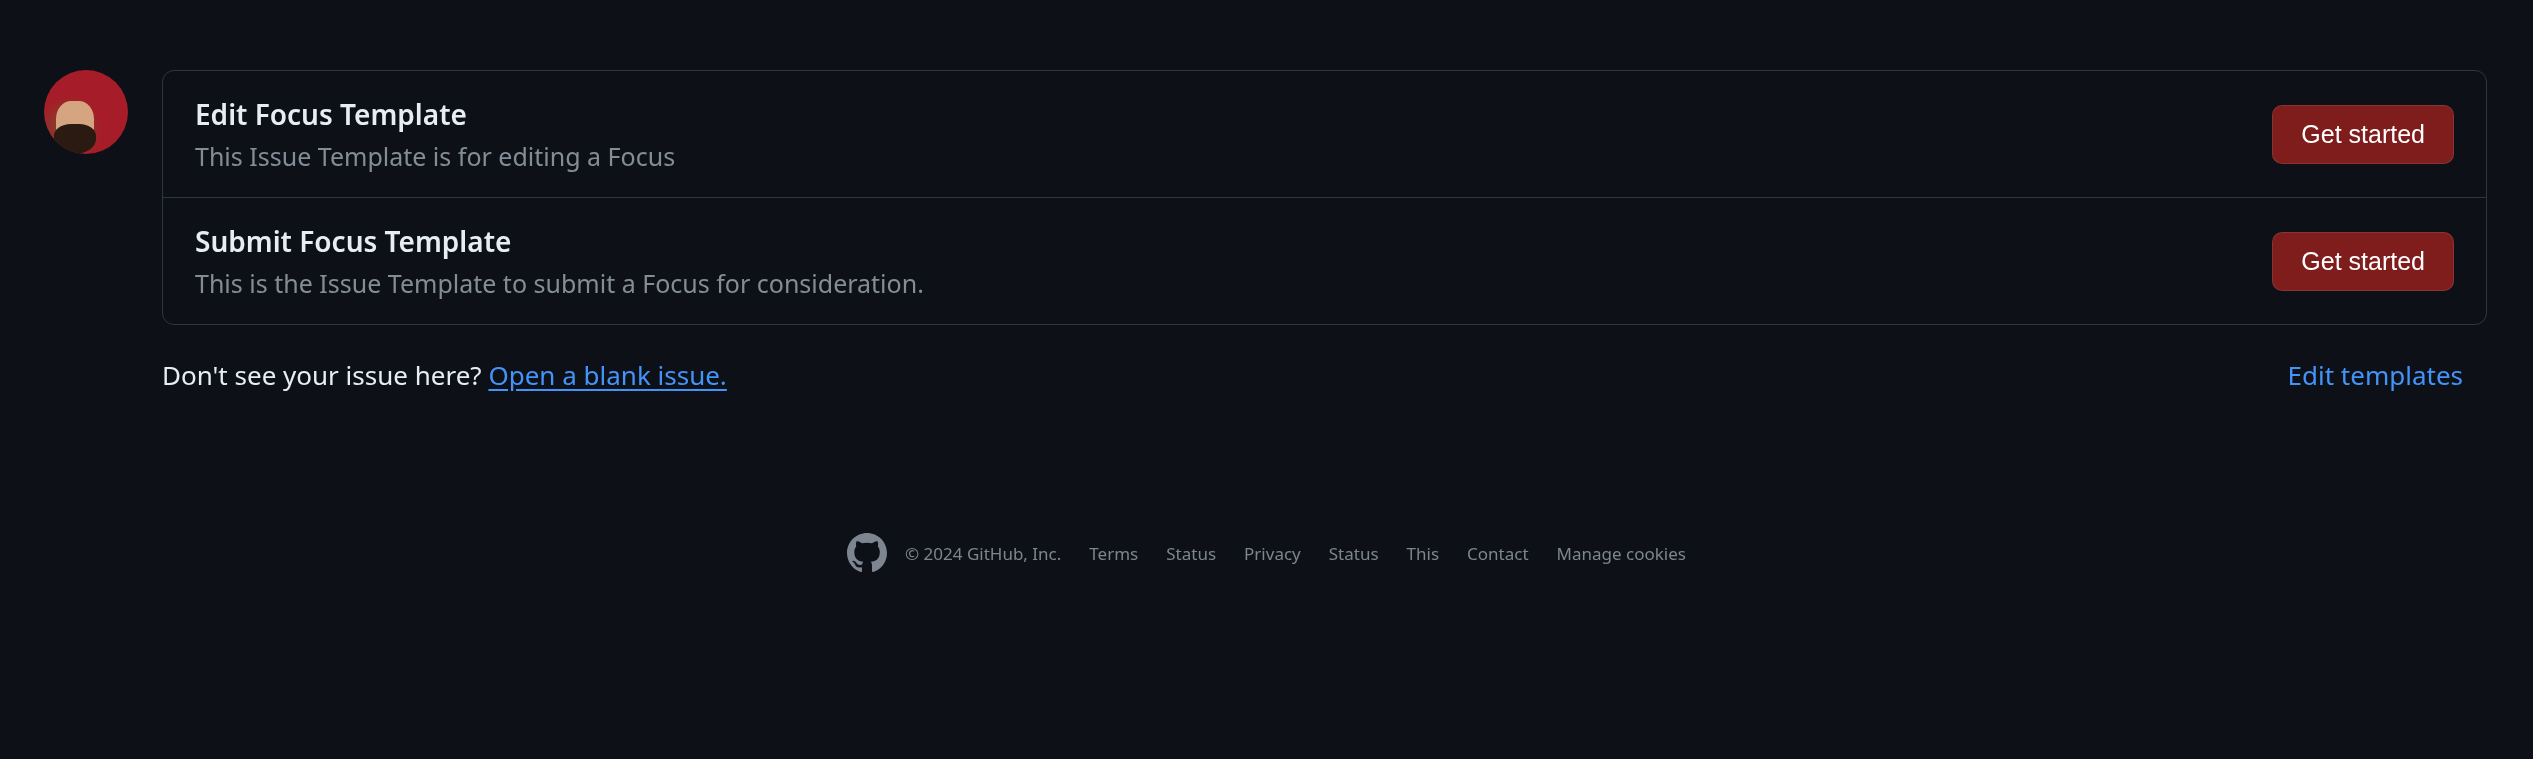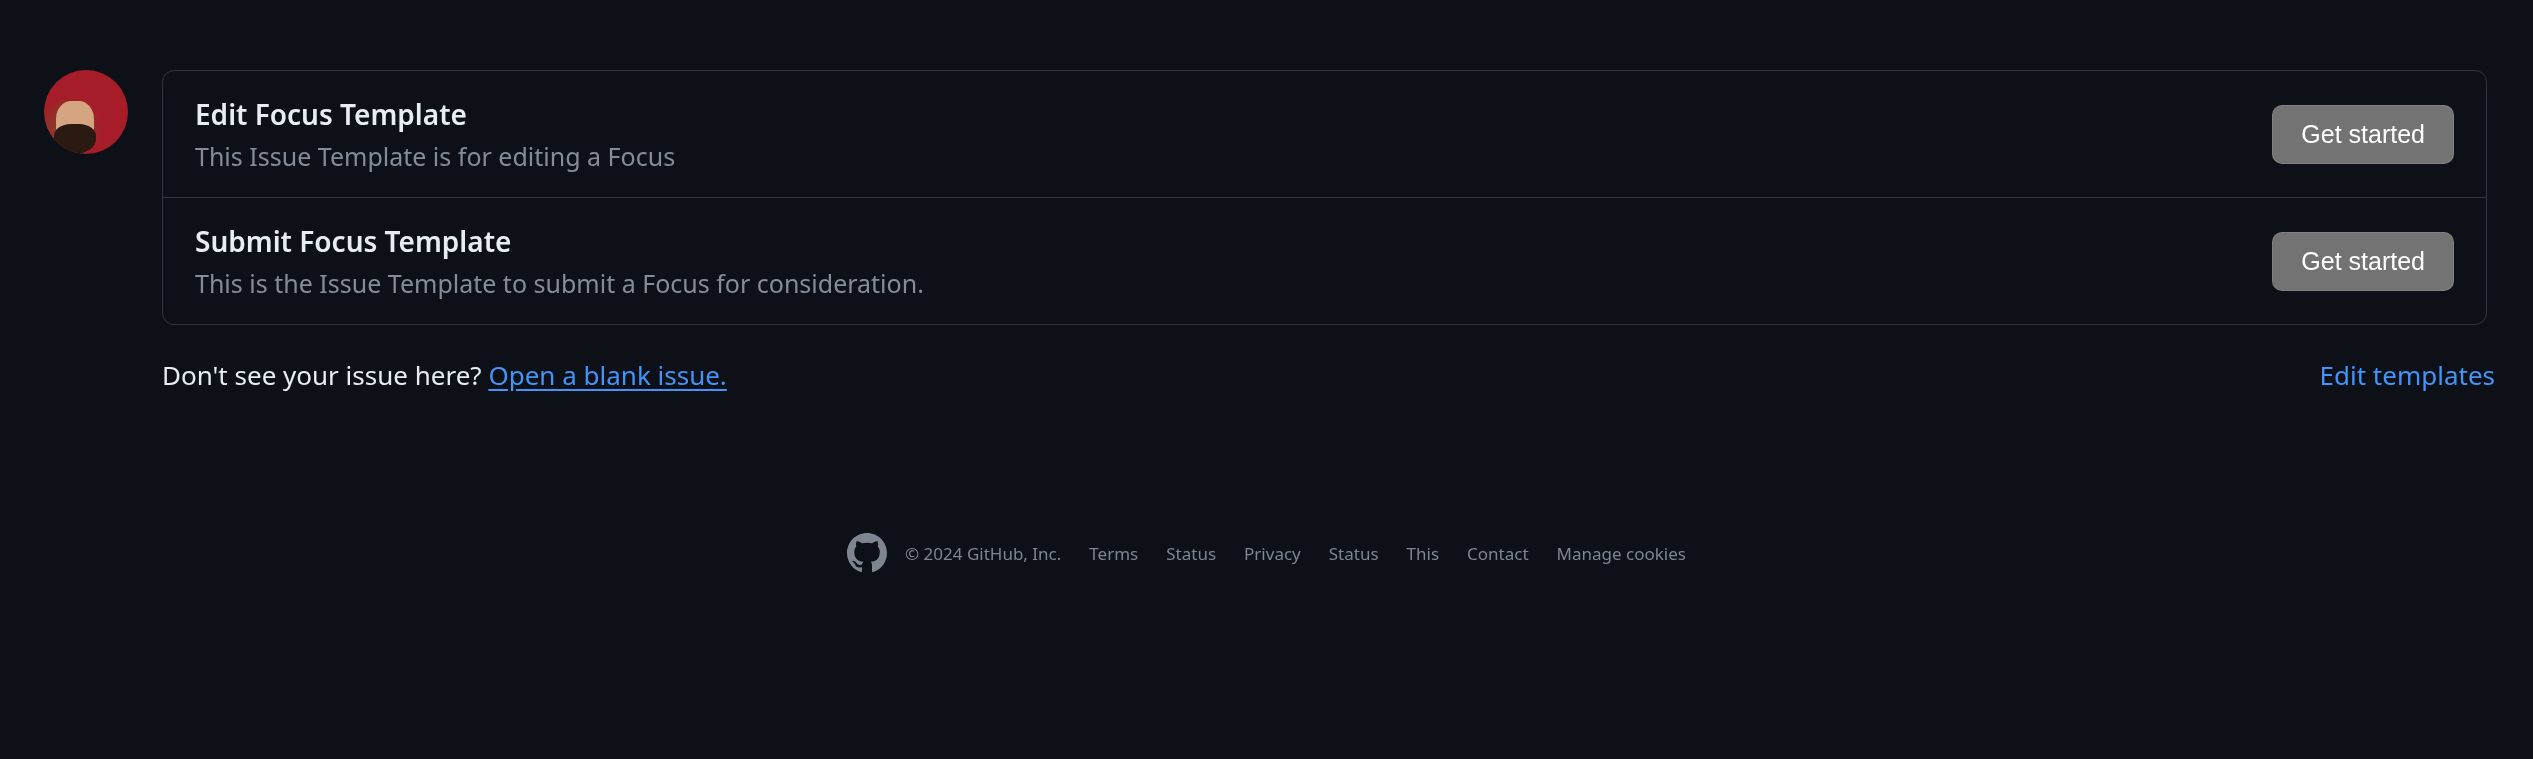--- a/index.html
+++ b/index.html
@@ -73,36 +73,36 @@
     .template-title {
       font-size: 28px;
       font-weight: 600;
       color: #e6edf3;
     }
     .template-desc {
       font-size: 25px;
       color: #848d97;
     }
     .btn-primary {
-      background-color: #737373;
+      background-color: #7f1d1d;
       color: #ffffff;
       border: 1px solid rgba(240,246,252,0.1);
       border-radius: 10px;
       padding: 14px 28px;
       font-size: 25px;
       font-weight: 500;
       cursor: pointer;
     }
     .below-row {
       display: flex;
       justify-content: space-between;
       align-items: center;
       margin-top: 32px;
       padding-left: 162px;
-      padding-right: 38px;
+      padding-right: 70px;
     }
     .blank-prompt {
       font-size: 26px;
       color: #e6edf3;
     }
     .blank-link {
       color: #4493f8;
       text-decoration: underline;
       text-underline-offset: 4px;
       cursor: pointer;

